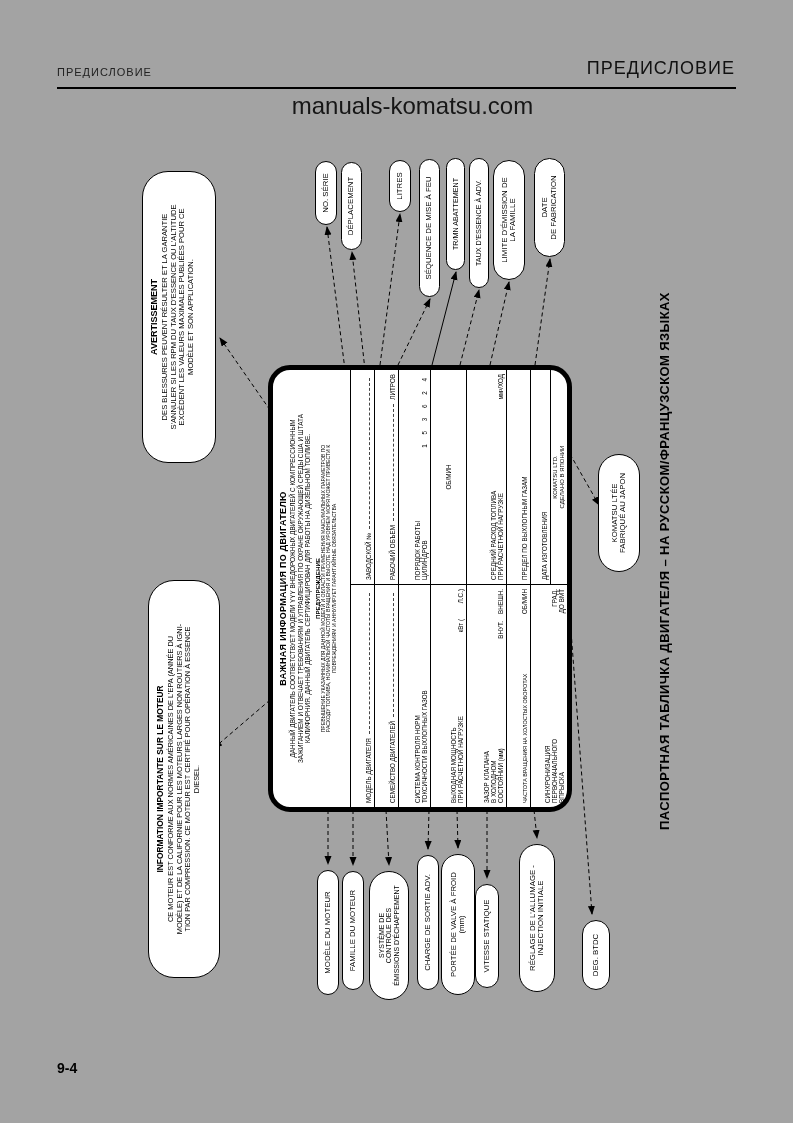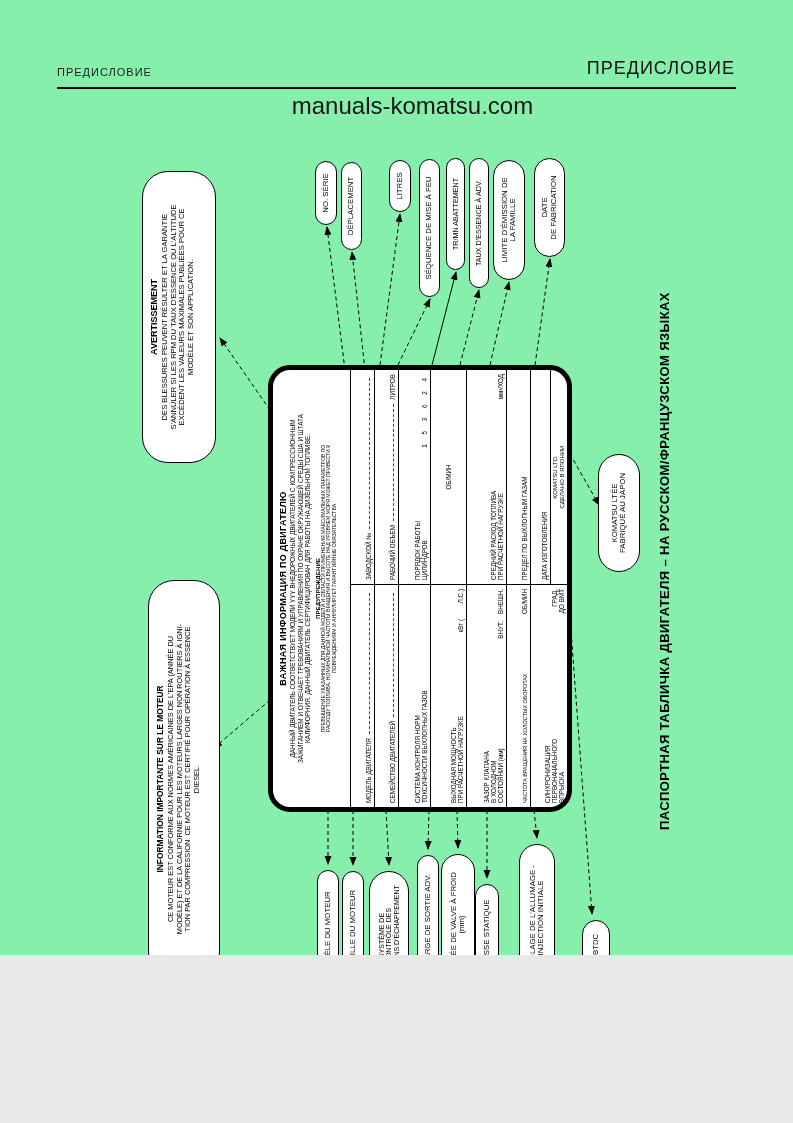--- a/index.html
+++ b/index.html
@@ -1,16 +1,16 @@
 <!DOCTYPE html>
 <html><head>
 <meta charset="utf-8">
 <style>
   html,body{margin:0;padding:0;background:#e8e8e8;}
-  #page{position:relative;width:793px;height:955px;background:#86efac;overflow:hidden;
+  #page{position:relative;width:793px;height:1123px;background:#a3a3a3;overflow:hidden;
         font-family:"Liberation Sans",sans-serif;color:#000;}
   .pre{white-space:pre-line;}
 
   
   .hdr-left{position:absolute;left:57px;top:66px;font-size:11px;letter-spacing:1px;color:#222;}
   .hdr-right{position:absolute;right:58px;top:58px;font-size:18px;letter-spacing:1px;color:#111;}
   .hdr-rule{position:absolute;left:57px;top:87px;width:679px;height:2px;background:#000;}
   .watermark{position:absolute;left:16px;top:92px;width:793px;text-align:center;
              font-size:24px;color:#161616;}
   .pagenum{position:absolute;left:57px;top:1060px;font-size:14px;font-weight:bold;}

